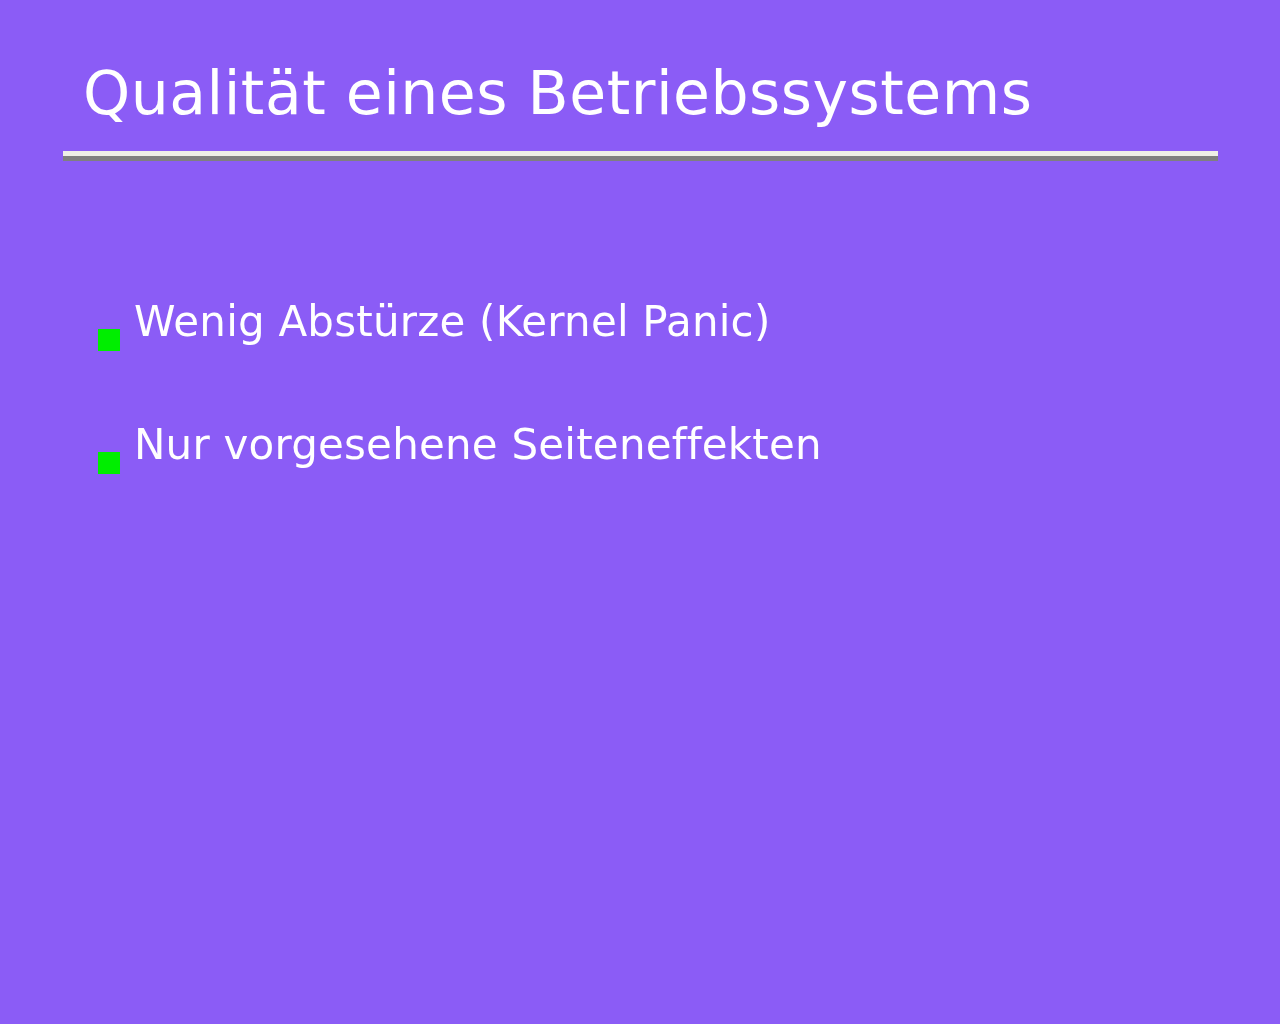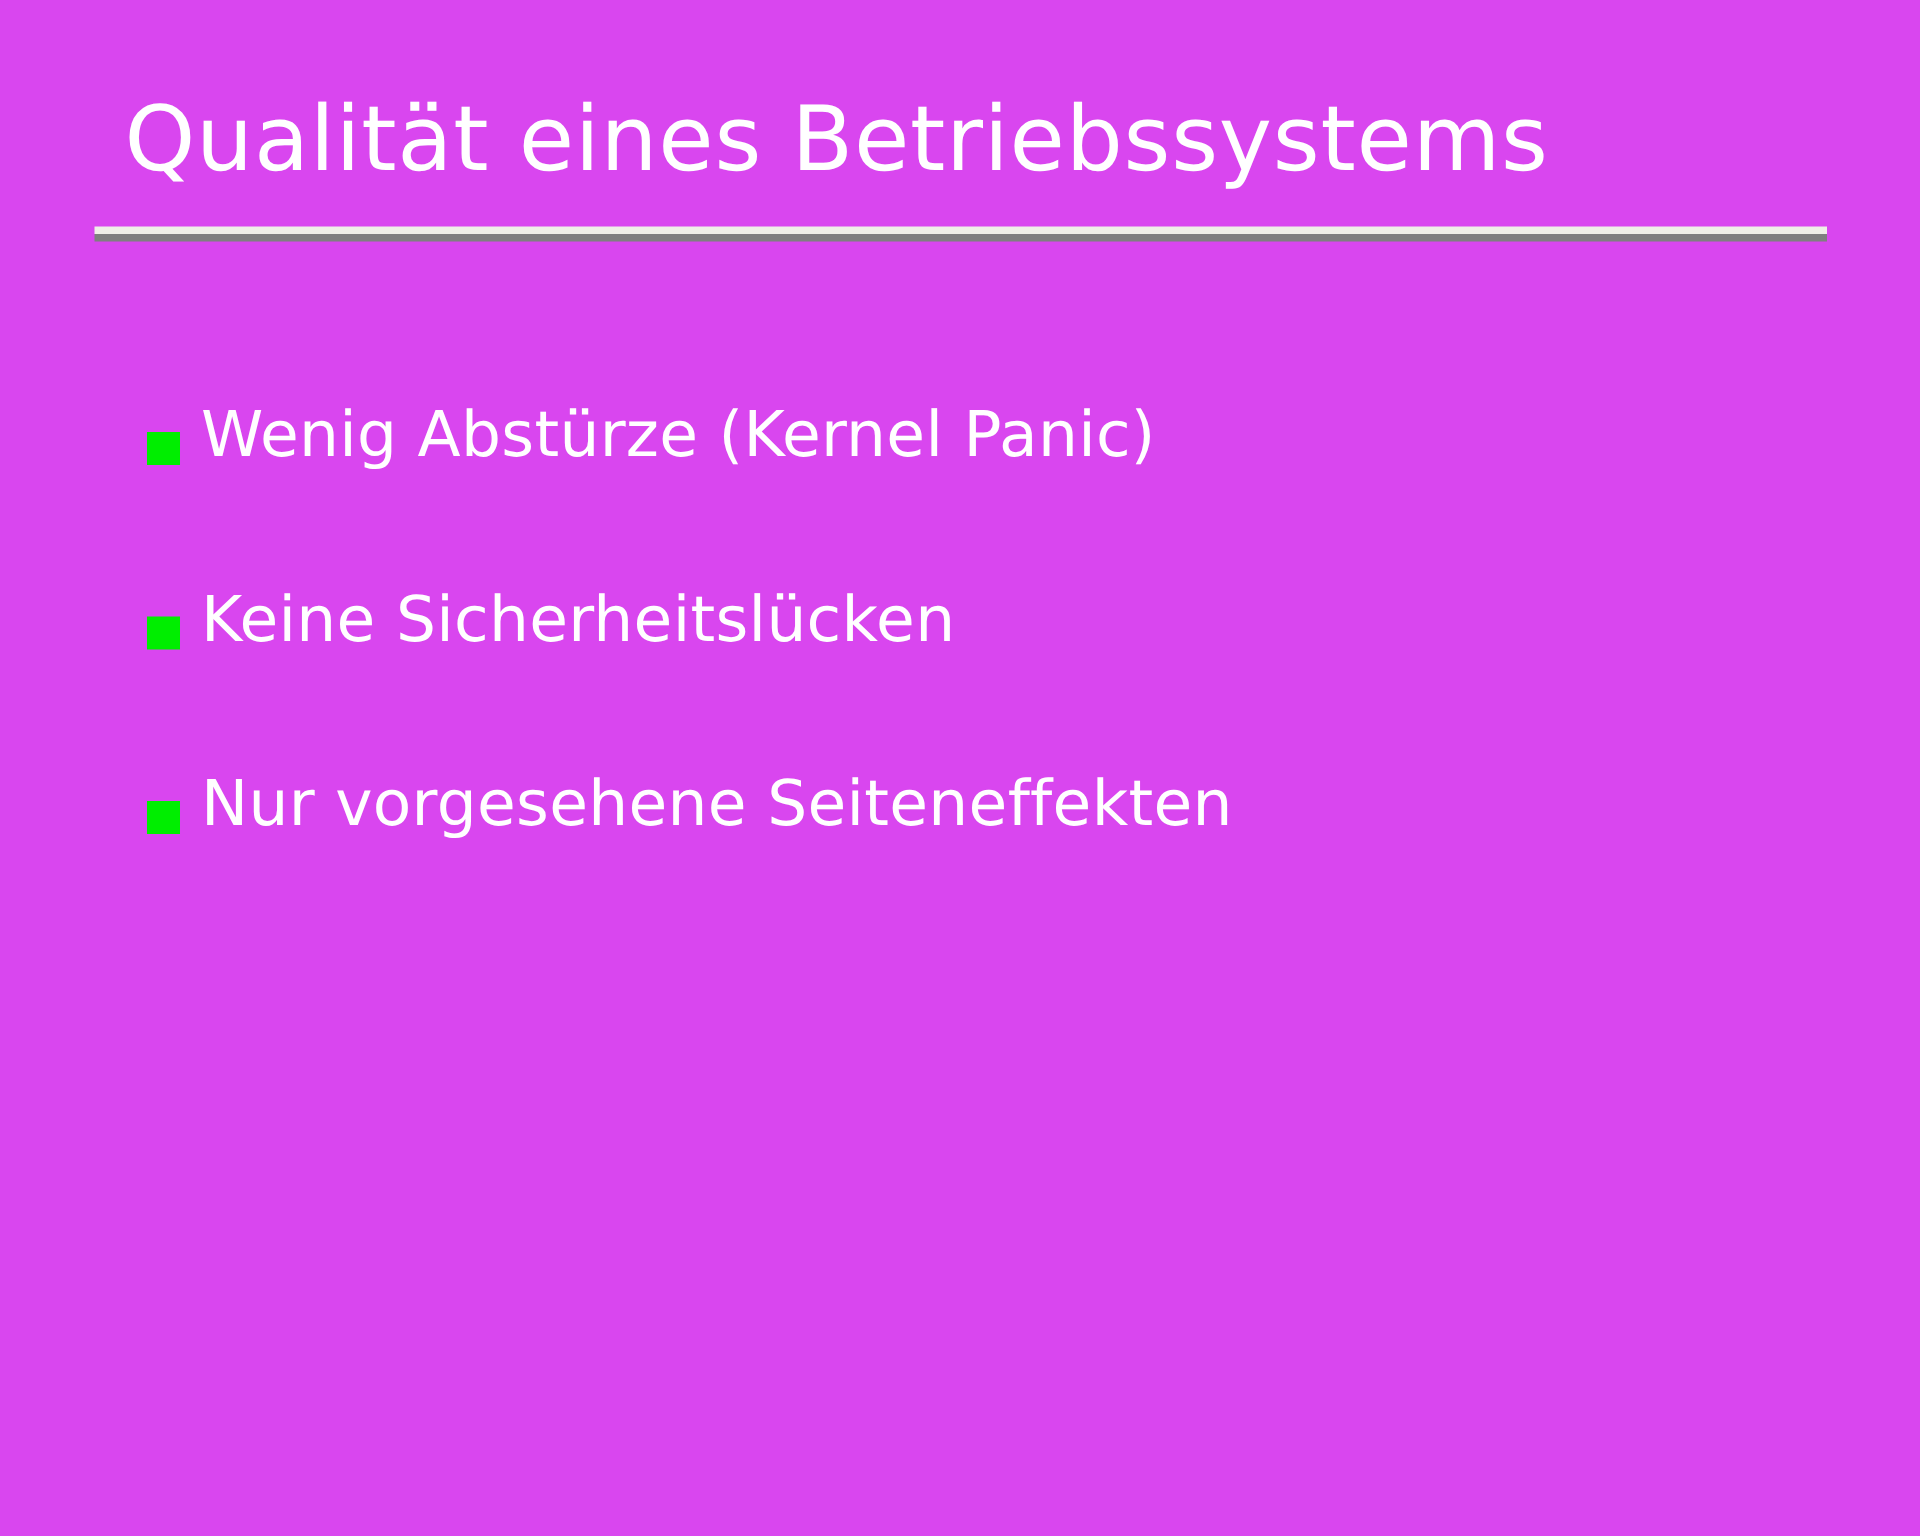--- a/index.html
+++ b/index.html
@@ -78,21 +78,21 @@
     left: 98px;
     top: 228px;
     width: 1120px;
     list-style: none;
     margin: 0;
     padding: 0;
   }
 
   .bullet-item {
     display: flex;
-    align-items: center;
+    align-items: flex-end;
     height: 123px;
     margin: 0;
     padding: 0;
   }
 
   .bullet-marker {
     flex: 0 0 auto;
     width: 22px;
     height: 22px;
     margin-top: 19px;
@@ -108,42 +108,38 @@
     line-height: 58px;
     font-weight: 400;
     color: #ffffff;
     white-space: nowrap;
     letter-spacing: 0.2px;
   }
 </style>
 </head>
 <body>
 
-<div id="slide" style="background: #d946ef;">
+<div id="slide" style="background: #8b5cf6;">
 
   <div id="title-block">
     <h1 id="slide-title">Qualität eines Betriebssystems</h1>
   </div>
 
   <div id="title-divider">
     <div class="rule-light" style="background: rgb(239, 239, 231);"></div>
     <div class="rule-shadow" style="background: rgb(127, 127, 127);"></div>
   </div>
 
   <ul id="bullet-list">
 
     <li class="bullet-item">
       <span class="bullet-marker" style="background: rgb(0, 238, 0);"></span>
       <span class="bullet-text">Wenig Abstürze (Kernel Panic)</span>
     </li>
 
-    <li class="bullet-item">
-      <span class="bullet-marker" style="background: rgb(0, 238, 0);"></span>
-      <span class="bullet-text">Keine Sicherheitslücken</span>
-    </li>
 
     <li class="bullet-item">
       <span class="bullet-marker" style="background: rgb(0, 238, 0);"></span>
       <span class="bullet-text">Nur vorgesehene Seiteneffekten</span>
     </li>
 
 
   </ul>
 
 </div>

